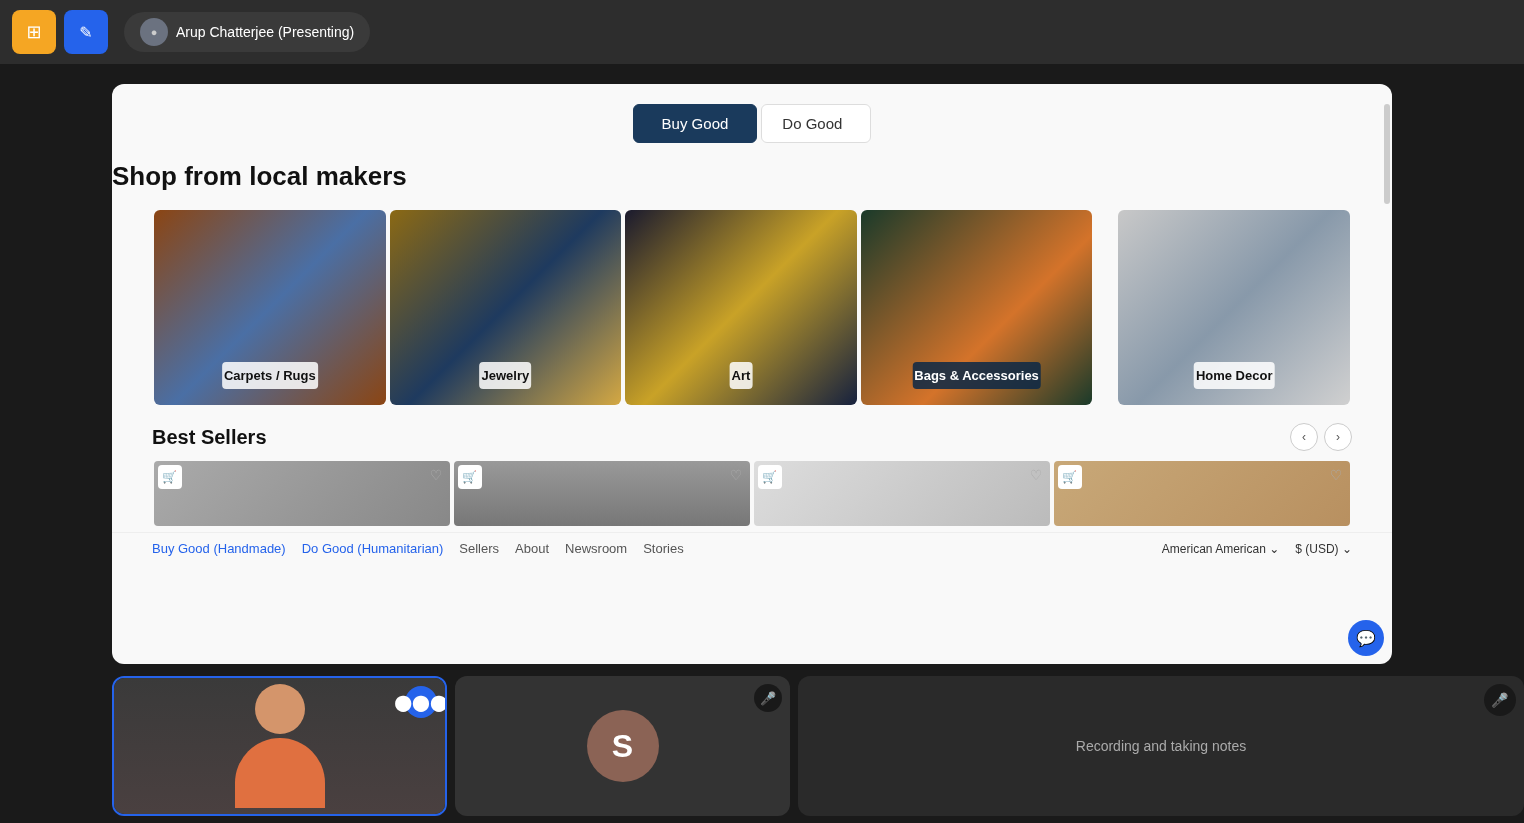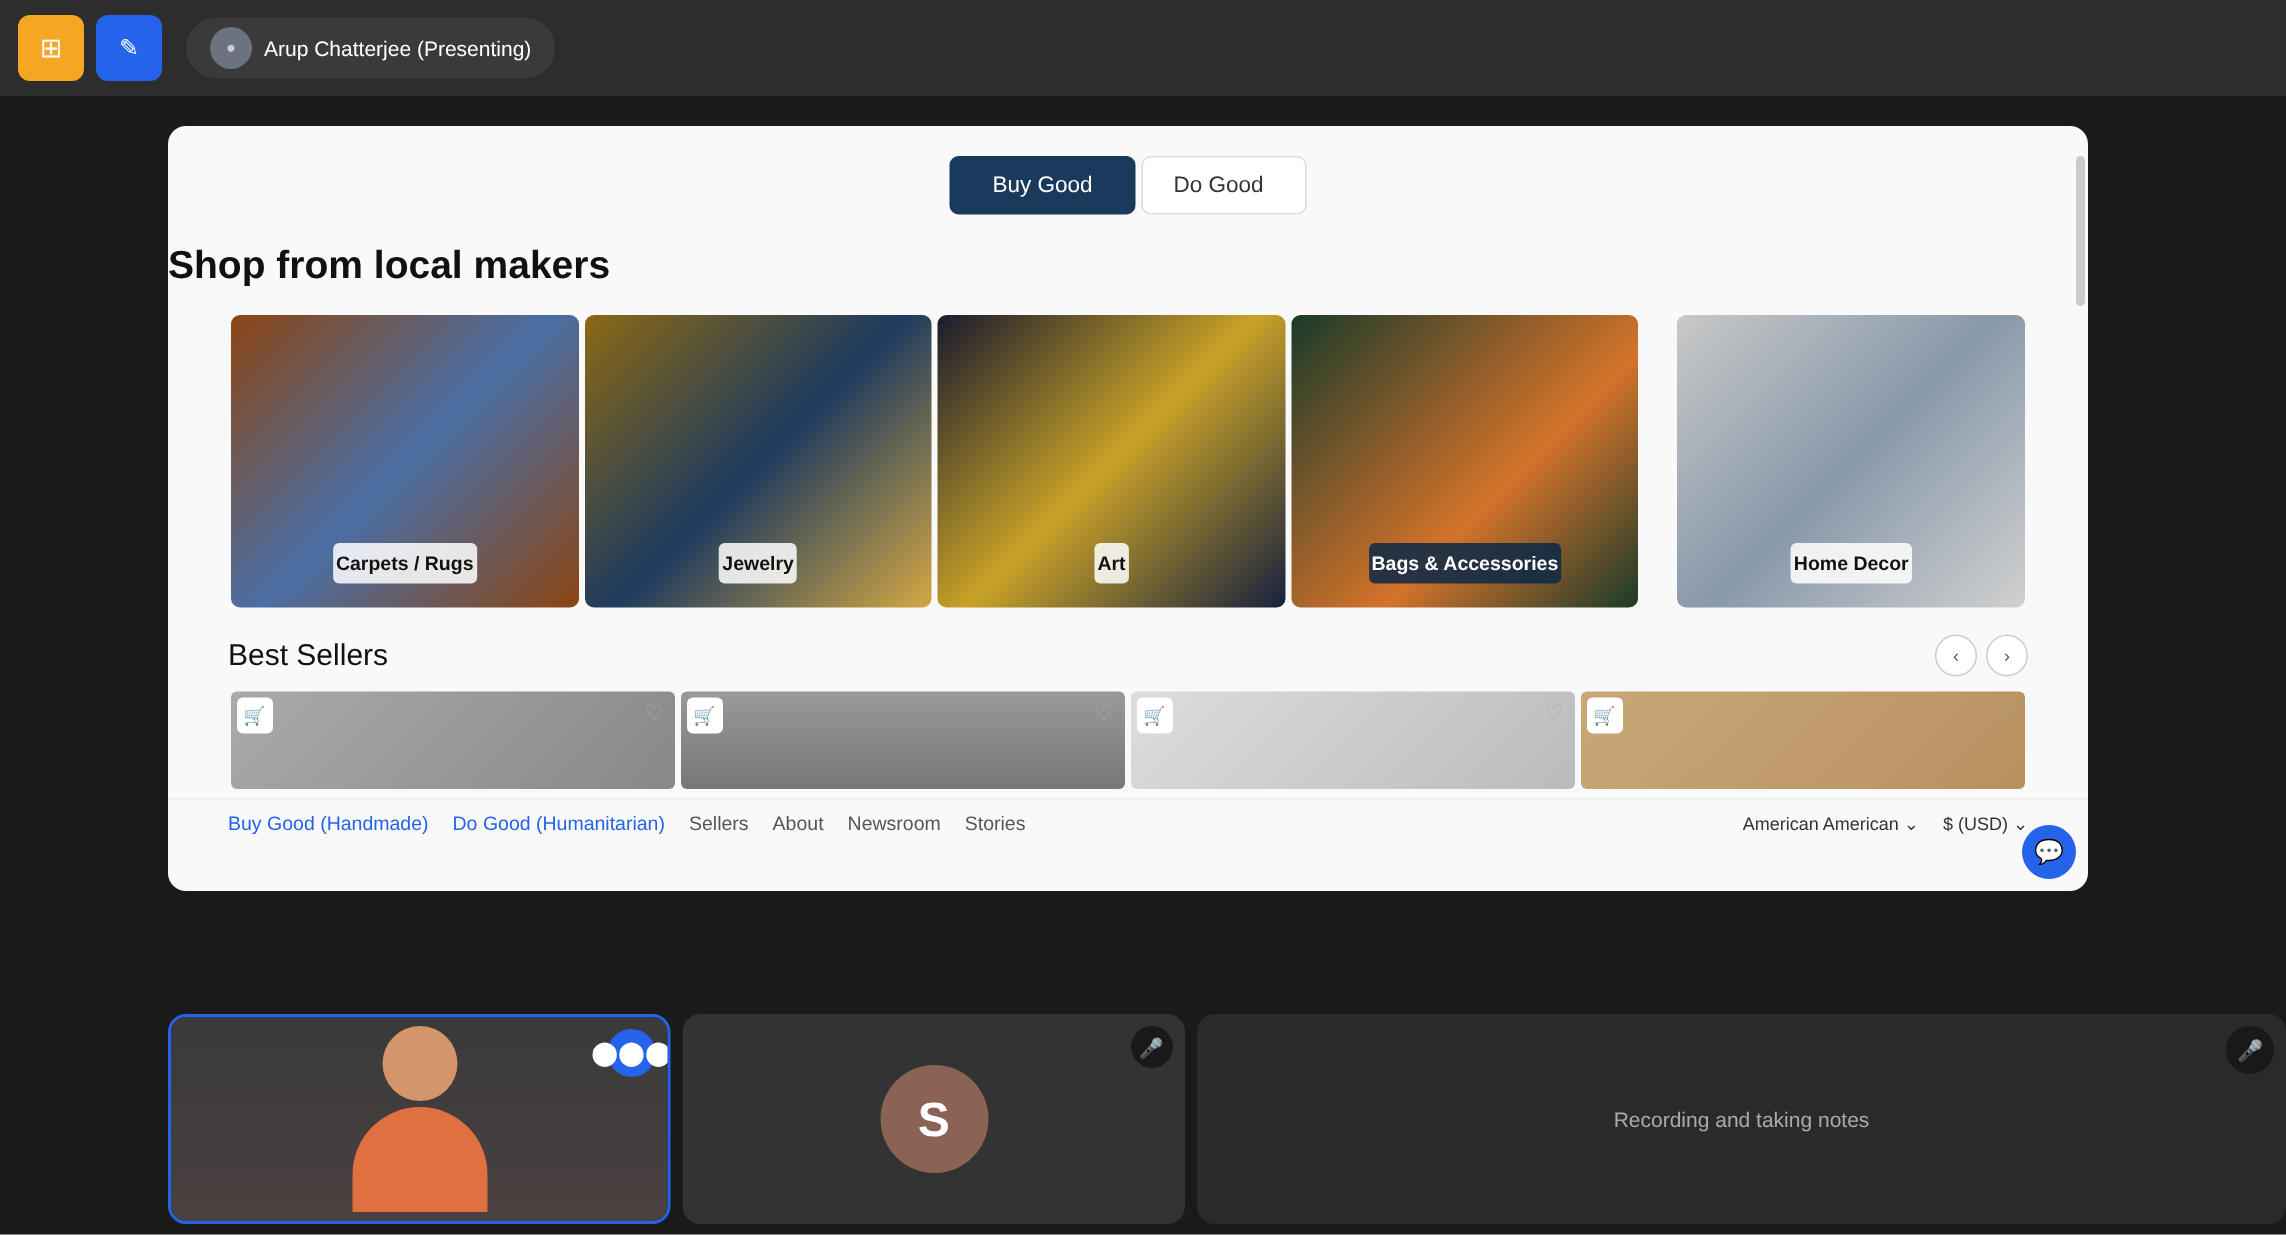--- a/index.html
+++ b/index.html
@@ -68,21 +68,21 @@
       right: 0;
       bottom: 0;
     }
 
     
     .screen-share {
       position: absolute;
       top: 20px;
       left: 0;
       width: 1280px;
-      height: 510px;
+      height: 580px;
       background: #f0abfc;
       border-radius: 12px;
       overflow: hidden;
     }
 
     .website-content {
       width: 100%;
       height: 100%;
       display: flex;
       flex-direction: column;
@@ -166,21 +166,21 @@
 
     
     .best-sellers {
       padding: 16px 40px 8px;
       display: flex;
       align-items: center;
       justify-content: space-between;
     }
     .best-sellers-title {
       font-size: 20px;
-      font-weight: 400;
+      font-weight: 700;
       color: #111;
     }
     .bs-nav {
       display: flex;
       gap: 6px;
     }
     .bs-nav-btn {
       width: 28px;
       height: 28px;
       border-radius: 50%;

